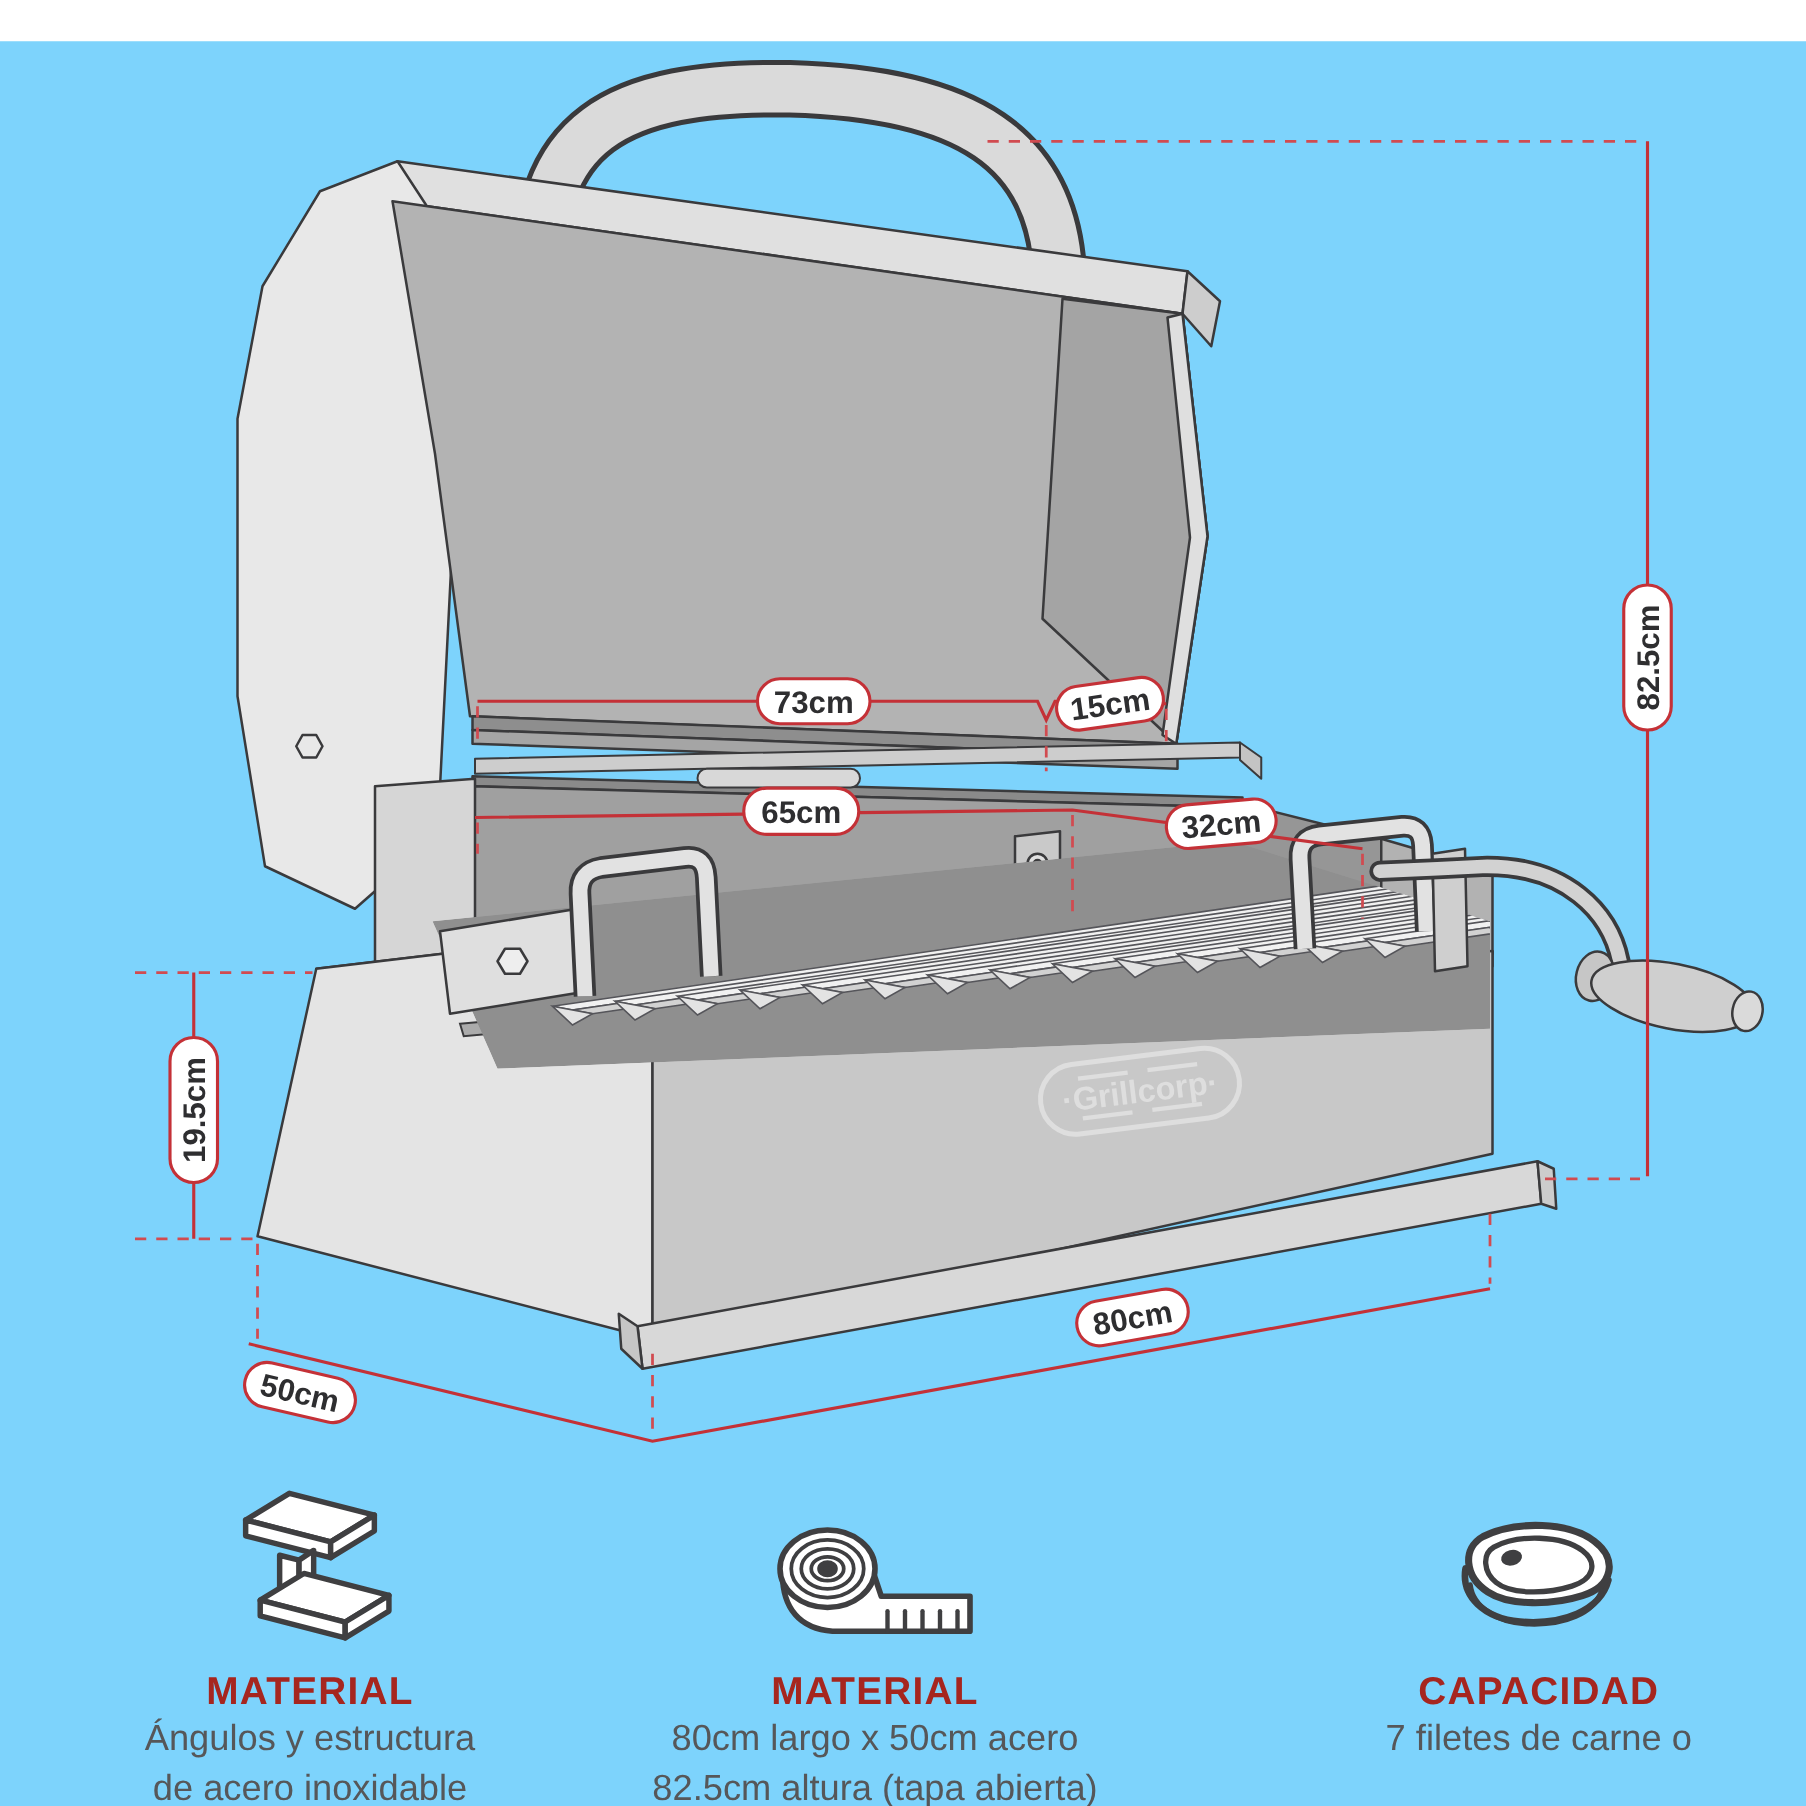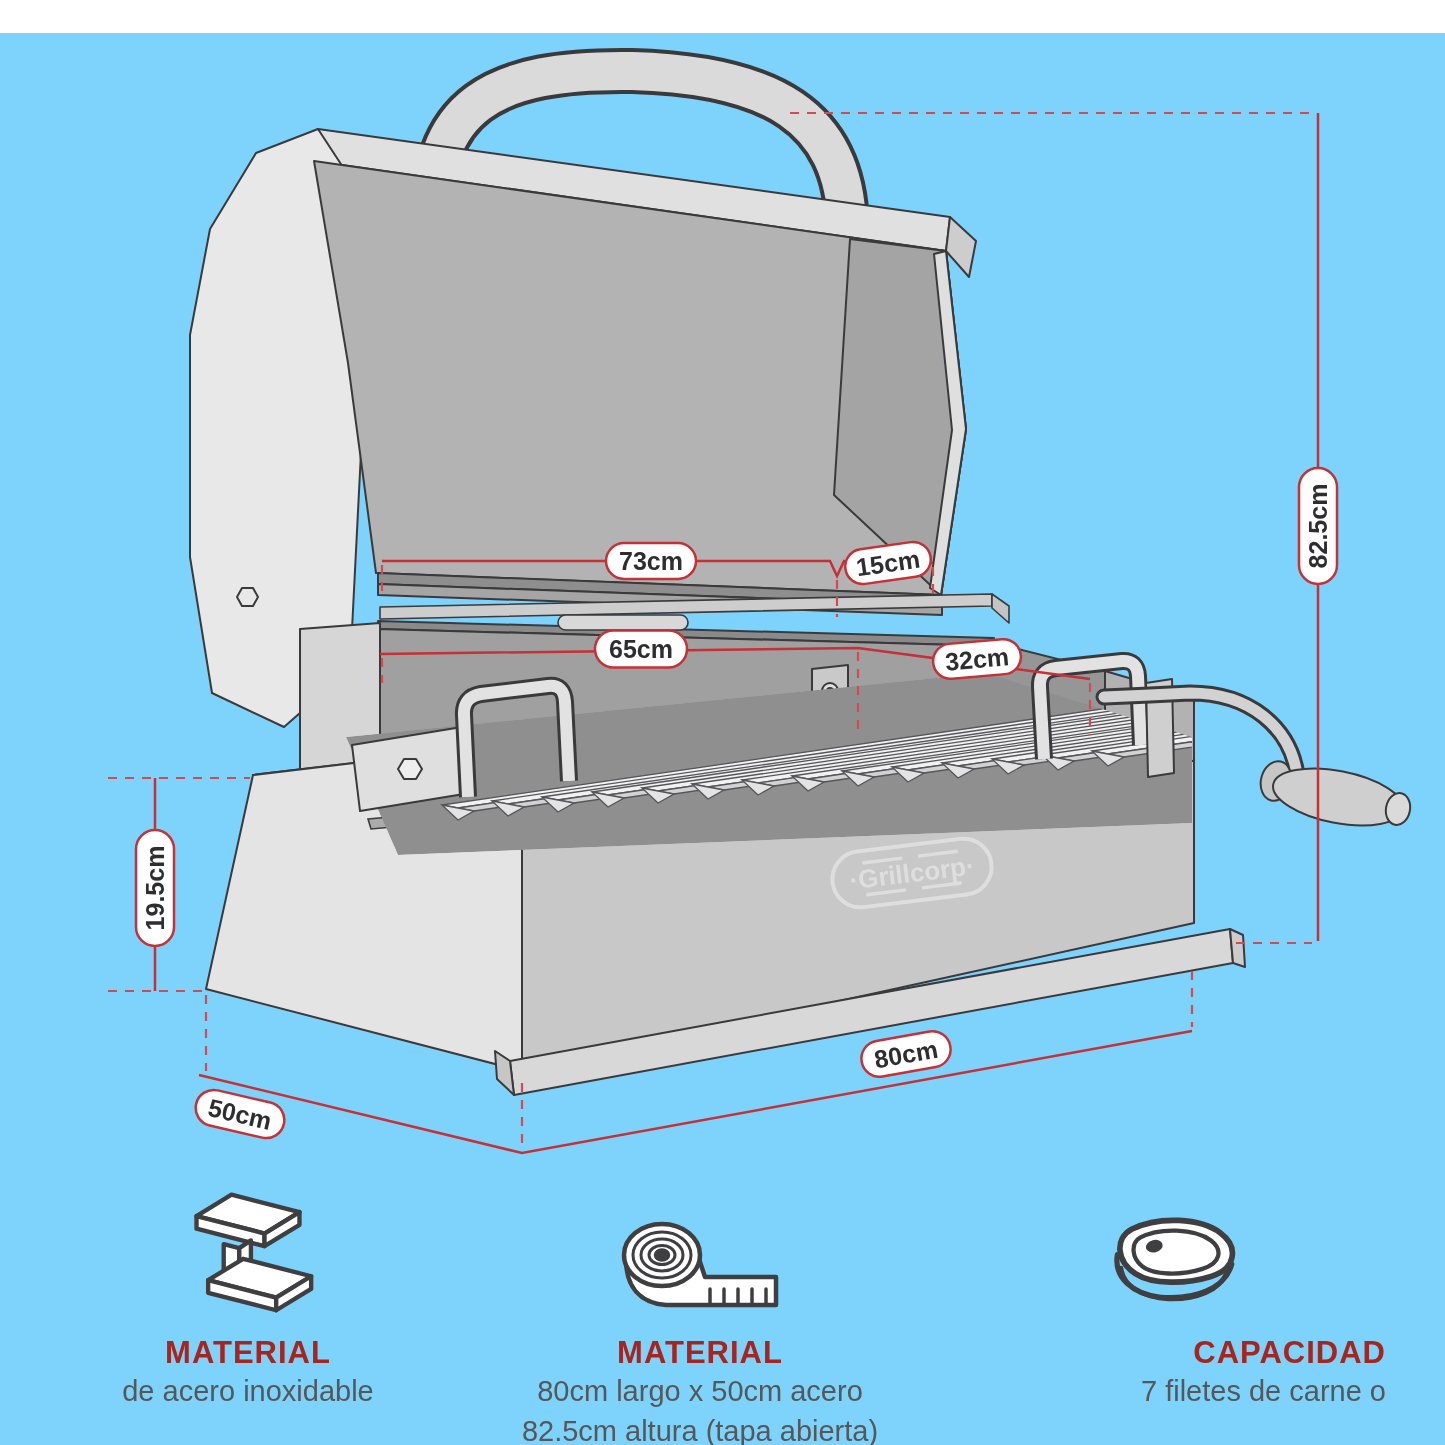--- a/index.html
+++ b/index.html
@@ -195,20 +195,21 @@
           <polygon points="22,34 22,47 92,65 92,52"></polygon>
           <polygon points="128,30 128,43 92,65 92,52"></polygon>
           <polygon points="50,63 50,98 66,102 66,67"></polygon>
           <polygon points="66,67 66,102 78,94 78,59"></polygon>
           <polygon points="34,100 70,78 140,96 104,118"></polygon>
           <polygon points="34,100 34,113 104,131 104,118"></polygon>
           <polygon points="140,96 140,109 104,131 104,118"></polygon>
         </svg>
       </div>
       <div class="spec-title">MATERIAL</div>
+      <div class="spec-line">Ángulos y estructura</div>
       <div class="spec-line">de acero inoxidable</div>
     </div>
 
     <div class="spec-col" style="left:490px;">
       <div class="icon-wrap">
         <svg width="180" height="100" viewBox="0 0 180 100" fill="#ffffff" stroke="#3f3f41" stroke-width="4.5" stroke-linejoin="round" stroke-linecap="round">
           <path d="M 16,40 C 16,68 30,84 56,86 L 166,86 L 166,58 L 95,58 L 89,40 Z"></path>
           <line x1="100" y1="86" x2="100" y2="70" stroke-width="3.5"></line>
           <line x1="114" y1="86" x2="114" y2="70" stroke-width="3.5"></line>
           <line x1="128" y1="86" x2="128" y2="70" stroke-width="3.5"></line>
@@ -219,21 +220,21 @@
           <ellipse cx="52" cy="36" rx="21" ry="16" stroke-width="3"></ellipse>
           <ellipse cx="52" cy="36" rx="13" ry="9.5" stroke-width="3"></ellipse>
           <ellipse cx="52" cy="36" rx="6" ry="4.5" fill="#3f3f41"></ellipse>
         </svg>
       </div>
       <div class="spec-title">MATERIAL</div>
       <div class="spec-line">80cm largo x 50cm acero</div>
       <div class="spec-line">82.5cm altura (tapa abierta)</div>
     </div>
 
-    <div class="spec-col" style="left:966px;text-align:right;">
+    <div class="spec-col" style="left:1021px;">
       <div class="icon-wrap">
         <svg width="160" height="104" viewBox="0 0 160 110" fill="none" stroke="#3f3f41" stroke-linejoin="round" stroke-linecap="round">
           <path d="M 18,42 C 14,66 34,84 64,87 C 100,90 132,78 139,52" stroke-width="5.5"></path>
           <path d="M 22,56 C 24,74 44,88 72,89 C 102,90 126,80 133,62" stroke-width="4.5"></path>
           <path d="M 33,15 C 62,1 106,3 127,19 C 147,34 143,57 117,65 C 92,73 55,74 37,62 C 17,49 15,25 33,15 Z" fill="#ffffff" stroke-width="6"></path>
           <path d="M 42,24 C 62,13 100,14 117,27 C 130,37 127,51 108,57 C 86,64 56,64 44,54 C 33,45 32,30 42,24 Z" stroke-width="4.5"></path>
           <ellipse cx="57" cy="33" rx="9" ry="6.5" transform="rotate(-14 57 33)" fill="#3f3f41" stroke="none"></ellipse>
         </svg>
       </div>
       <div class="spec-title">CAPACIDAD</div>

